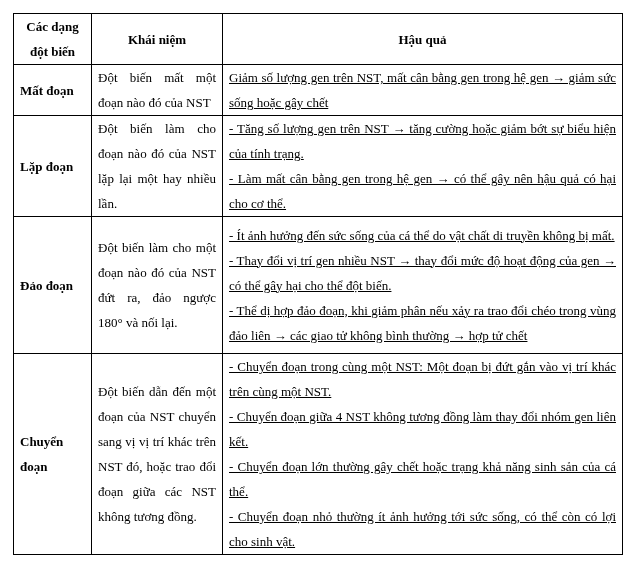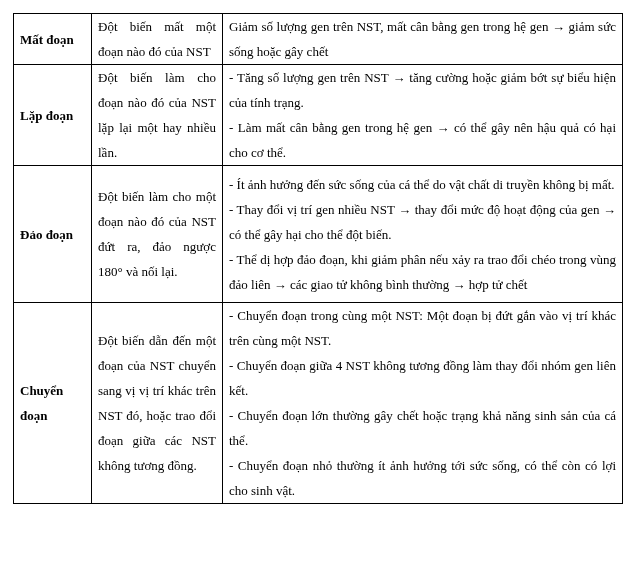--- a/index.html
+++ b/index.html
@@ -6,35 +6,40 @@
   body { width: 633px; height: 565px; position: relative; overflow: hidden;
          font-family: "Liberation Serif", "DejaVu Serif", serif; color: #000; }
   table.mut { position: absolute; left: 13px; top: 13px; border-collapse: collapse;
               table-layout: fixed; width: 609px; }
   table.mut td, table.mut th { border: 1.3px solid #000; padding: 0 6px; vertical-align: middle;
               font-size: 13px; line-height: 25px; }
   col.c1 { width: 78px; } col.c2 { width: 131px; } col.c3 { width: 400px; }
   th { font-weight: bold; text-align: center; }
   td.type { font-weight: bold; text-align: left; }
   td.concept { text-align: justify; text-align-last: left; padding-left: 8px; padding-right: 5px; margin-left: 12px; }
-  td.effect { text-align: justify; text-align-last: left; padding-left: 6px; padding-right: 6px; }
+  td.effect { text-align: justify; text-align-last: left; padding-left: 6px; padding-right: 6px; text-decoration: underline; }
   tr.h0 { height: 50px; } tr.h1 { height: 51px; } tr.h2 { height: 101px; }
   tr.h3 { height: 137px; } tr.h4 { height: 200px; }
   .line { display: block; }
 </style>
 </head>
 <body>
 
 <table class="mut">
   <colgroup>
       <col class="c1">
       <col class="c2">
       <col class="c3">
     </colgroup>
   <tbody>
+      <tr class="h0">
+    <th>Các dạng đột biến</th>
+    <th>Khái niệm</th>
+    <th>Hậu quả</th>
+  </tr>
   <tr class="h1">
     <td class="type">Mất đoạn</td>
     <td class="concept">Đột biến mất một đoạn nào đó của NST</td>
     <td class="effect">
       <span class="line">Giảm số lượng gen trên NST, mất cân bằng gen trong hệ gen → giảm sức sống hoặc gây chết</span>
     </td>
   </tr>
   <tr class="h2">
     <td class="type">Lặp đoạn</td>
     <td class="concept">Đột biến làm cho đoạn nào đó của NST lặp lại một hay nhiều lần.</td>

